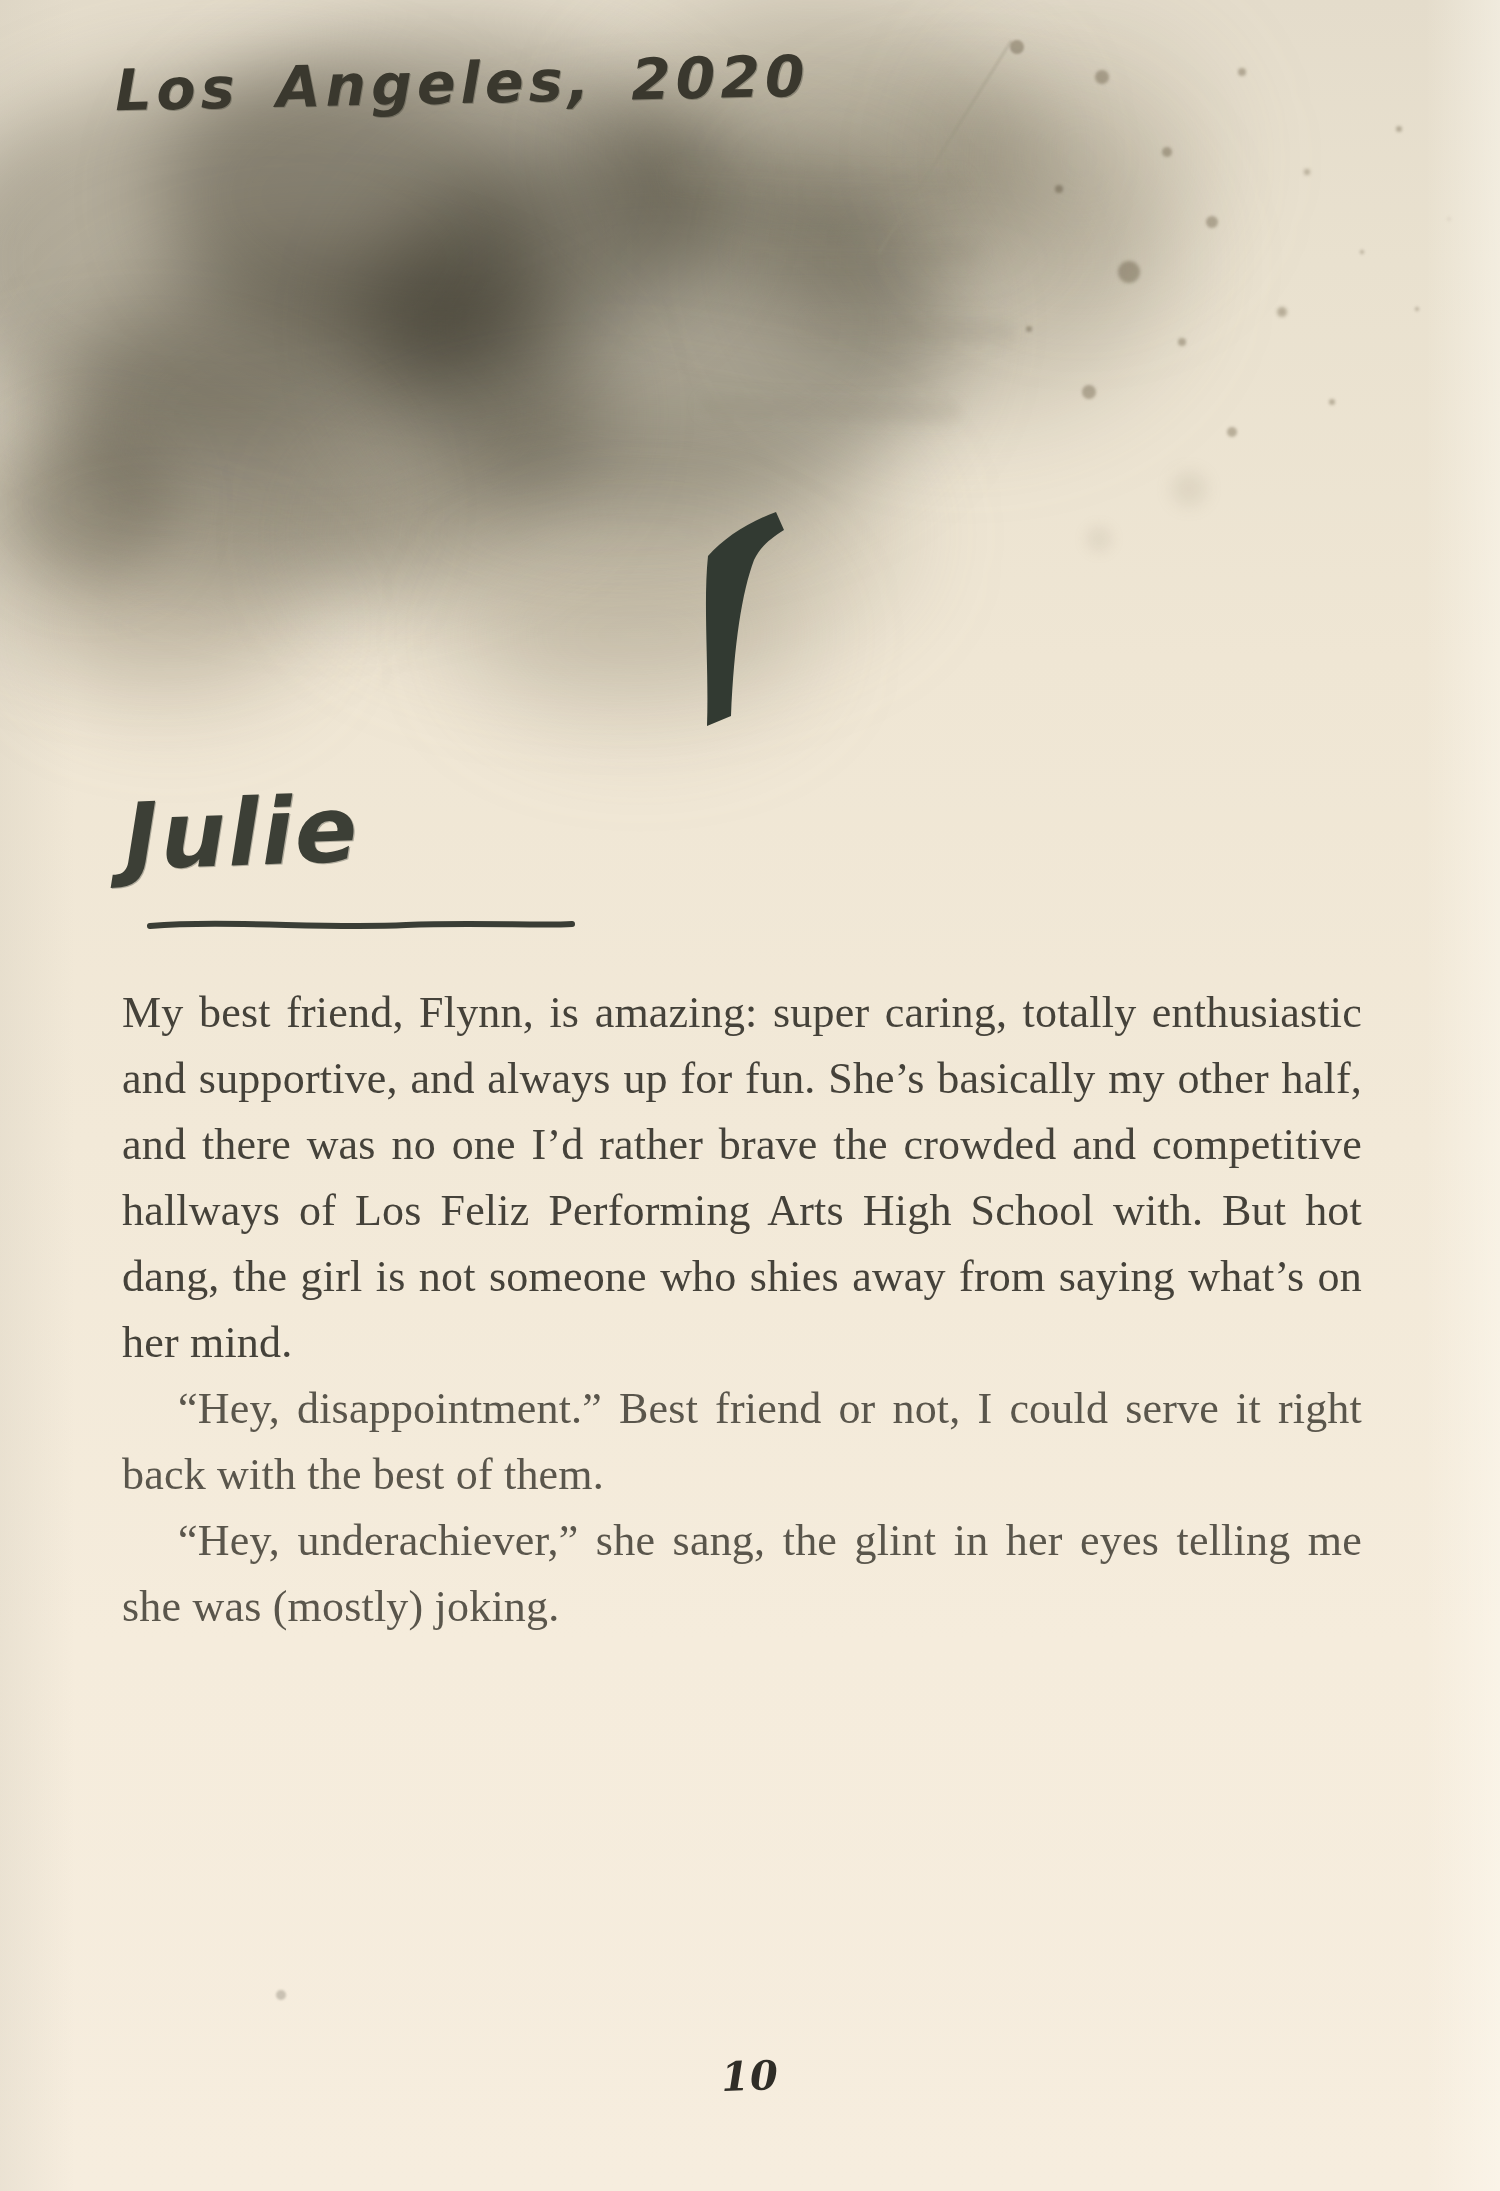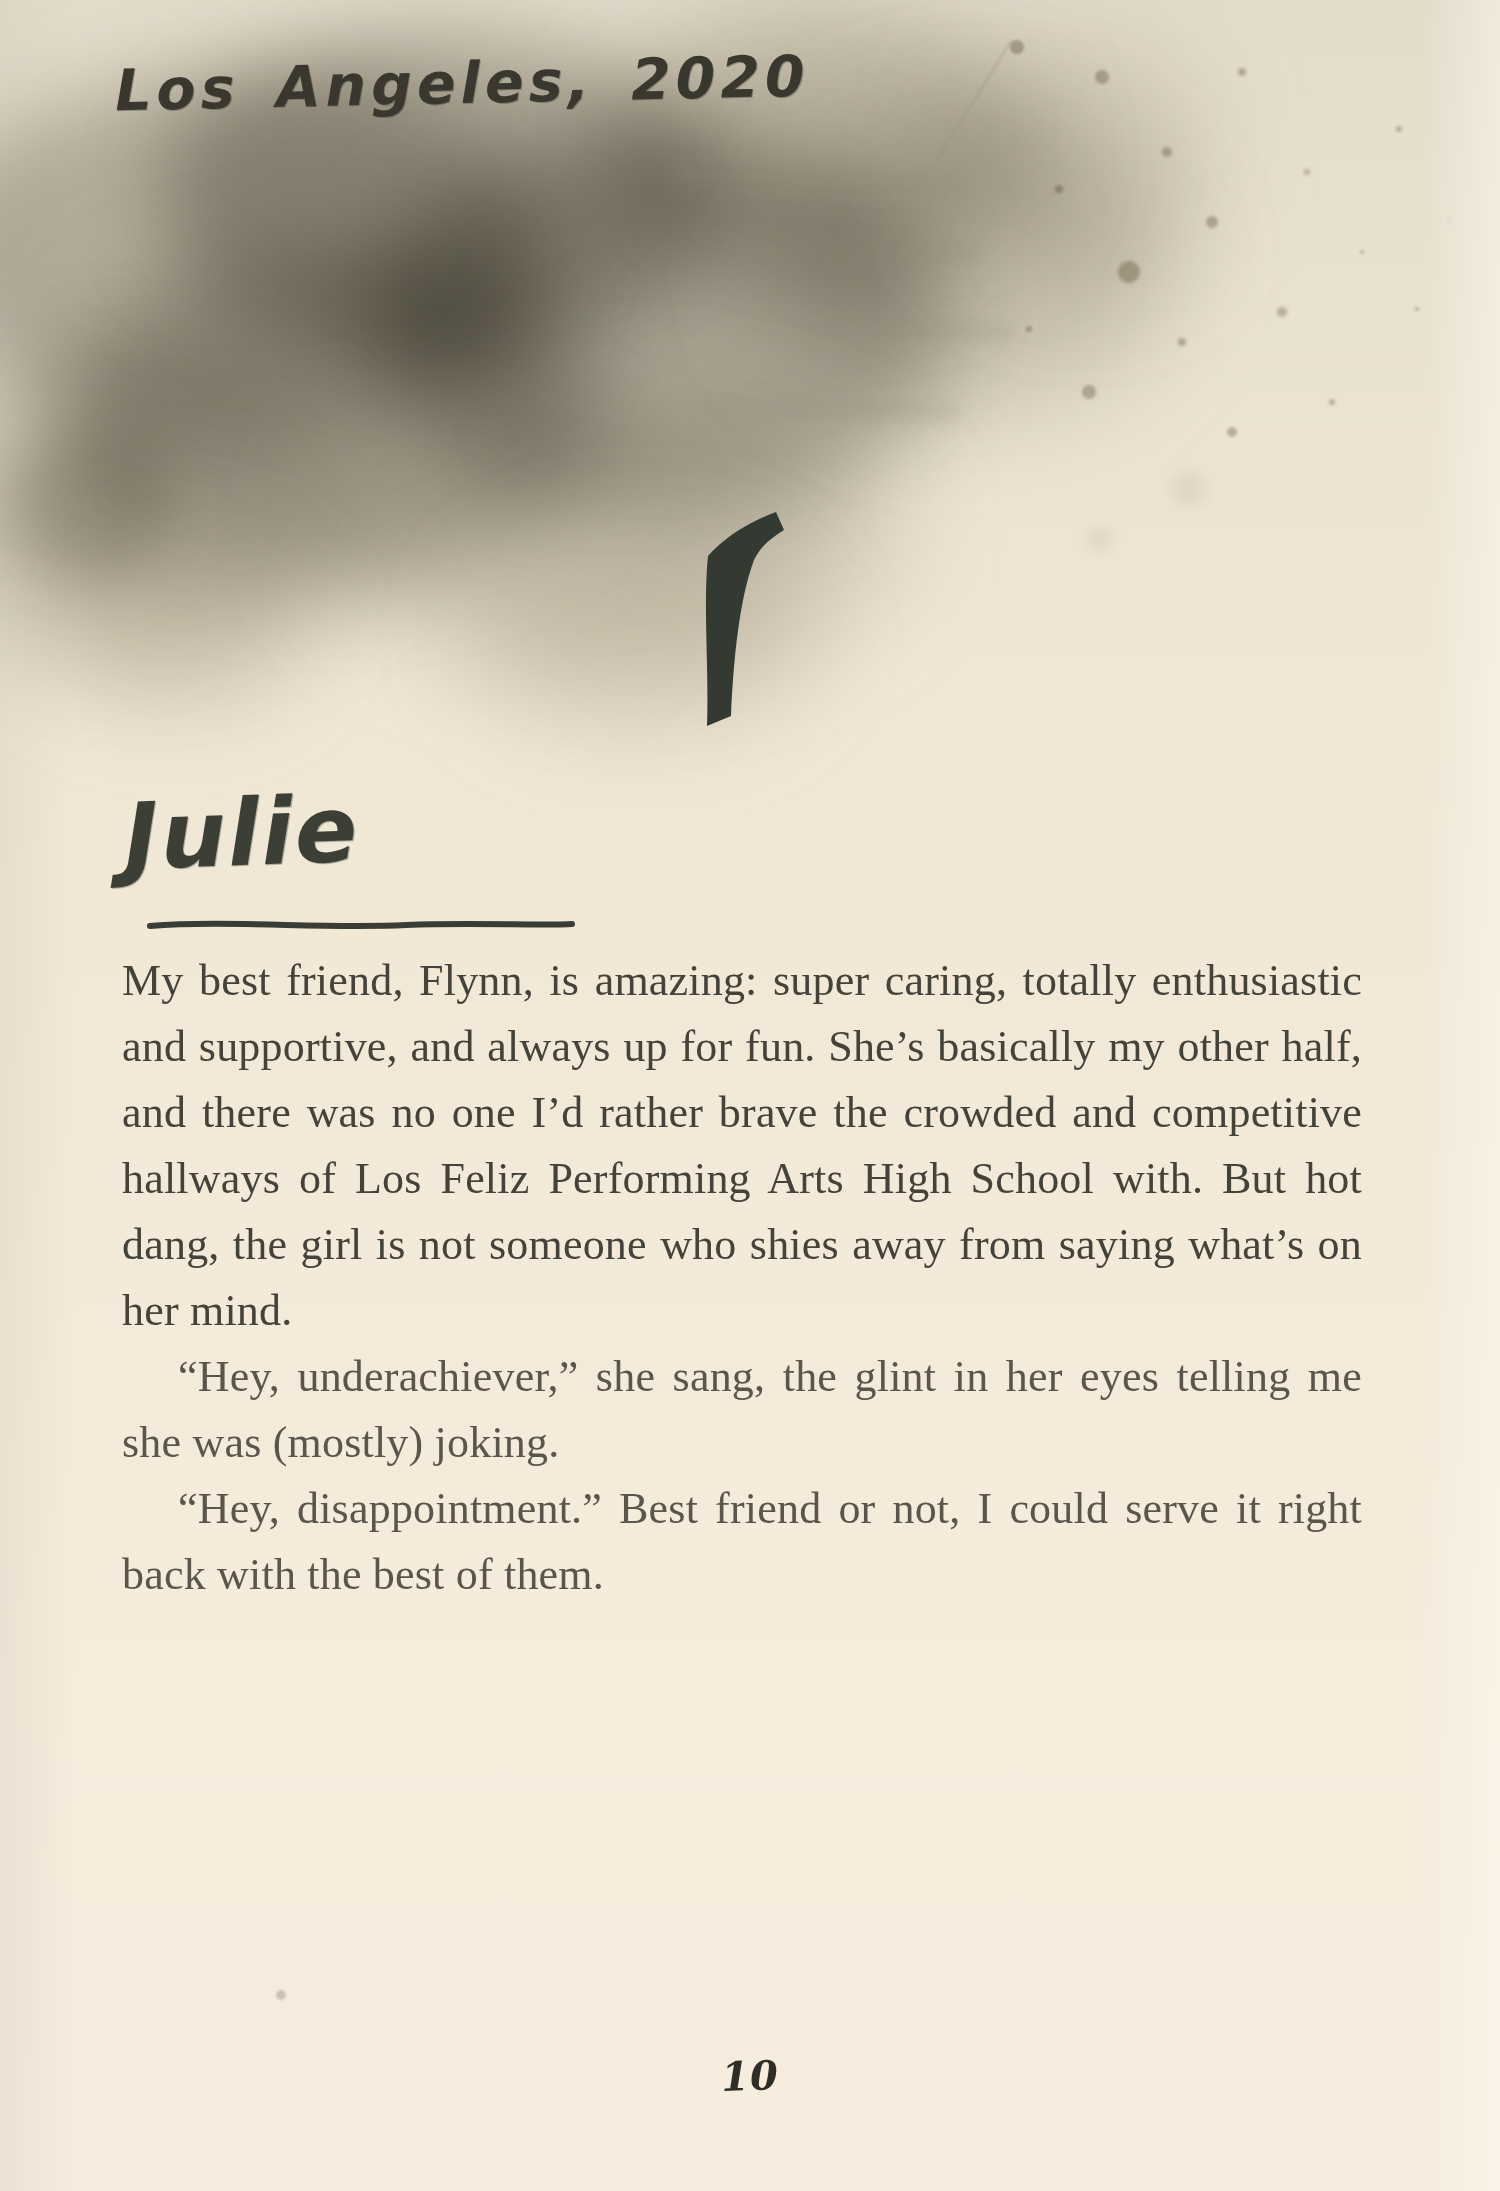--- a/index.html
+++ b/index.html
@@ -81,21 +81,21 @@
     text-shadow: 1px 1px 0 rgba(60,63,54,0.35);
   }
   .narrator-underline { position:absolute; left:146px; top:916px; }
 
   .body-text {
     position:absolute; left:122px; top:948px; width:1240px;
     font-size:44px; line-height:66px; color:#45423a;
     text-align:justify; letter-spacing:0.2px;
   }
   .body-text p { margin:0; text-indent:56px; }
-  .body-text p.first { text-indent:0; }
+  .body-text p.first { text-indent:0;margin-top:32px; }
   .body-text p.faded { color:#5a564c; }
 
   .page-num {
     position:absolute; left:0; top:2052px; width:1500px; text-align:center;
     font-family:"DejaVu Serif", serif; font-weight:bold; font-style:italic;
     font-size:40px; letter-spacing:1px; color:#2f2d27; transform:rotate(-2deg);
   }
 </style>
 </head>
 <body>
@@ -132,19 +132,19 @@
     </svg>
   </div>
 
   <div class="narrator-heading">Julie</div>
   <svg class="narrator-underline" width="430" height="20" viewBox="0 0 430 20" xmlns="http://www.w3.org/2000/svg">
     <path d="M4,10 C80,4 180,13 260,9 C330,6 392,10 426,8" stroke="#3a3d35" stroke-width="6" fill="none" stroke-linecap="round"></path>
   </svg>
 
   <div class="body-text">
     <p class="first">My best friend, Flynn, is amazing: super caring, totally enthusiastic and supportive, and always up for fun. She’s basically my other half, and there was no one I’d rather brave the crowded and competitive hallways of Los Feliz Performing Arts High School with. But hot dang, the girl is not someone who shies away from saying what’s on her mind.</p>
+    <p class="faded">“Hey, disappointment.” Best friend or not, I could serve it right back with the best of them.</p>
     <p class="faded">“Hey, underachiever,” she sang, the glint in her eyes telling me she was (mostly) joking.</p>
-    <p class="faded">“Hey, disappointment.” Best friend or not, I could serve it right back with the best of them.</p>
   </div>
 
   <div class="page-num">10</div>
 
 </div>
 
 </body></html>

